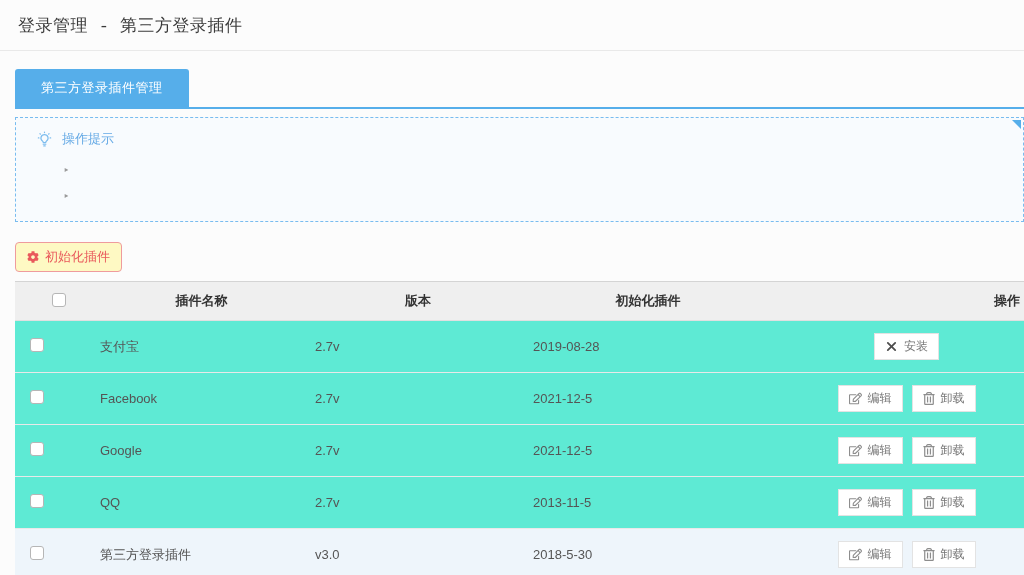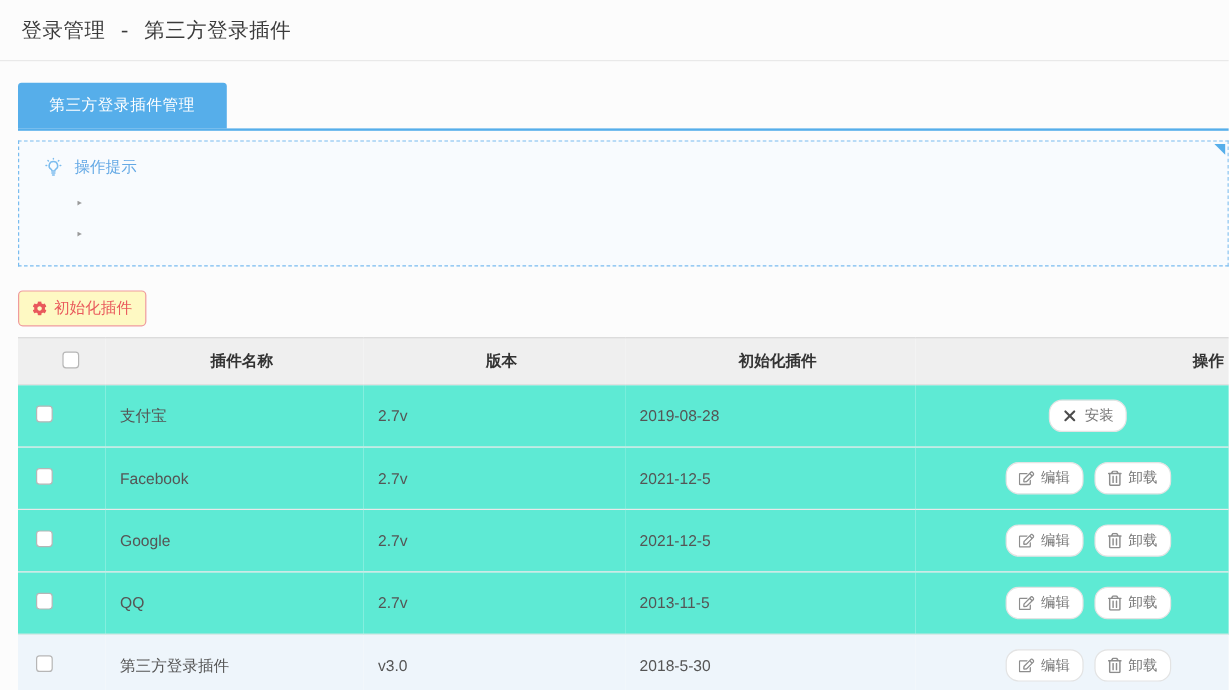--- a/index.html
+++ b/index.html
@@ -59,21 +59,21 @@
     padding: 10px 0 10px 12px;
   }
   tbody td { border-bottom: 1px solid #e9e9e9; font-size: 13px; color: #555; padding: 12px 0 12px 12px; background: #5eead4; }
   tr.hl td { background: #eef5fb; }
   .c-check { padding-left: 15px !important; }
   .c-act { text-align: center; padding-left: 30px !important; padding-right: 4px !important; }
   th.c-act { text-align: right; }
   .acts { display: inline-flex; gap: 9px; }
   .act-btn {
     display: inline-flex; align-items: center; gap: 6px;
-    background: #fff; border: 1px solid #e3e3e3; border-radius: 11px;
+    background: #fff; border: 1px solid #e3e3e3; border-radius: 0;
     color: #767676; font-size: 12px; padding: 4px 10px; cursor: pointer;
     font-family: inherit;
   }
   .act-btn .ai { display: inline-flex; color: #8d8d8d; }
   .act-btn.install .ai { color: #4d4d4d; }
 
   
   .cb {
     width: 14px; height: 14px; flex: 0 0 14px;
     border: 1px solid #b6b6b6; border-radius: 3px; background: #fff; display: inline-block;

